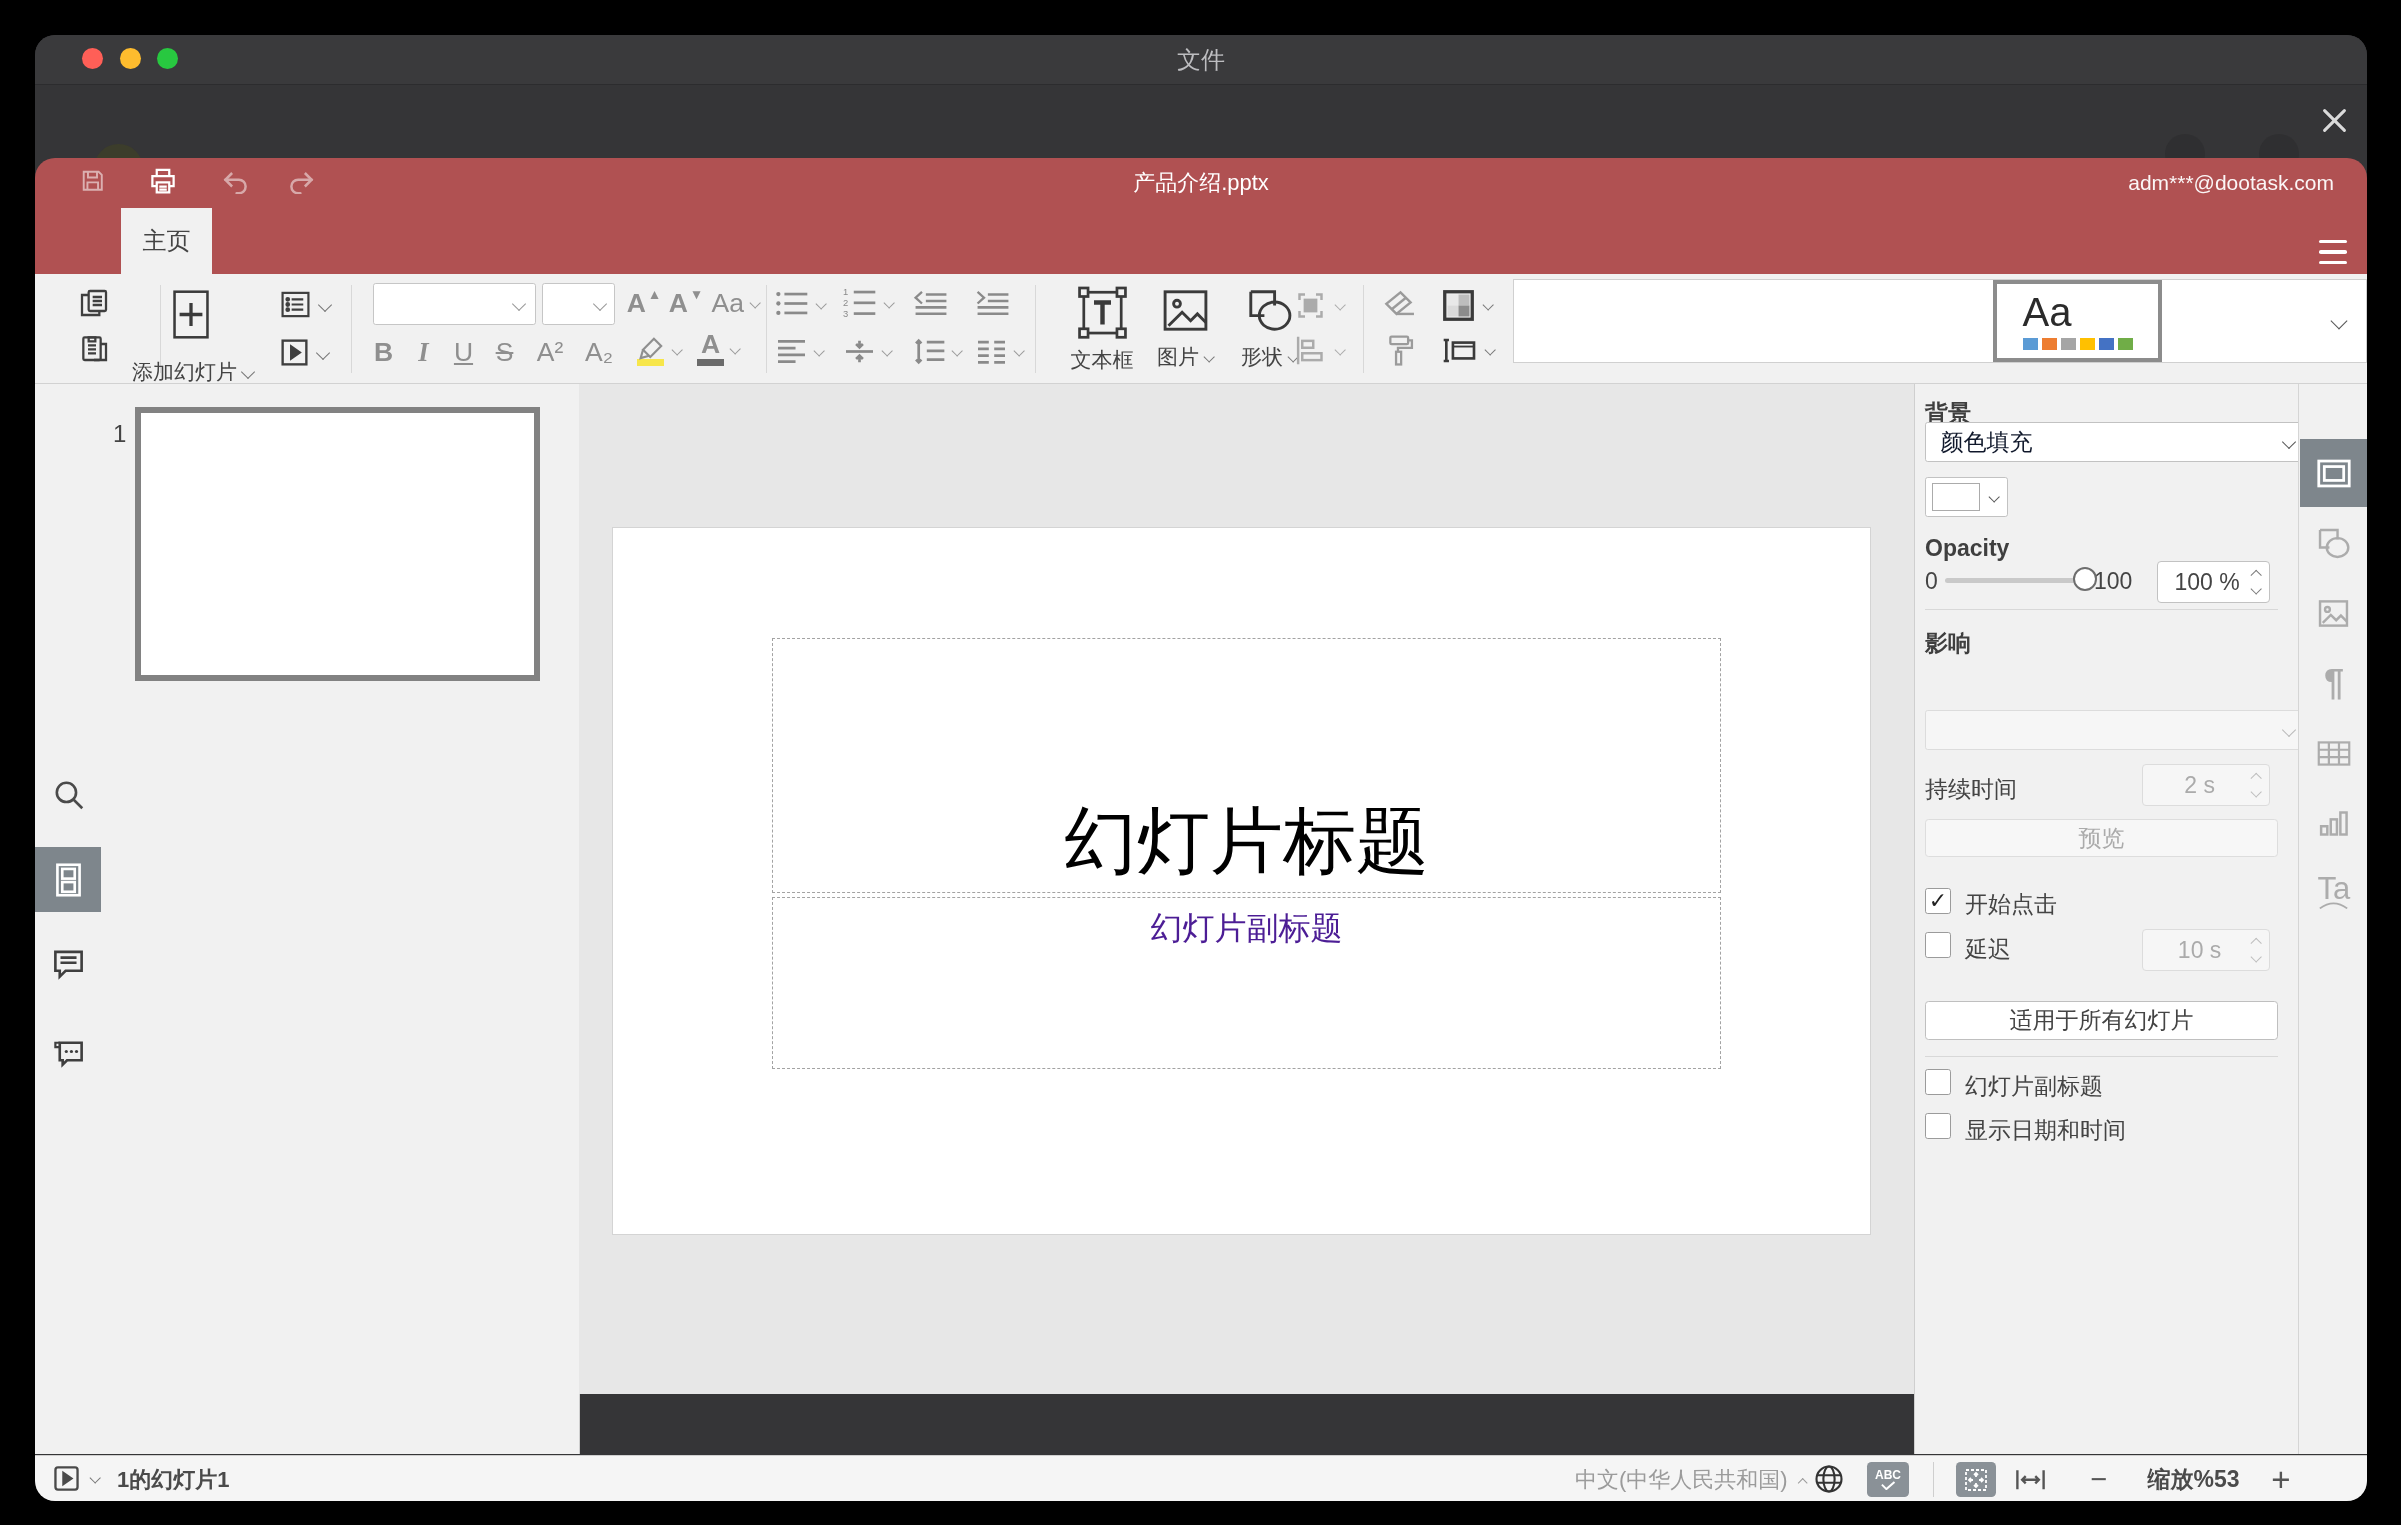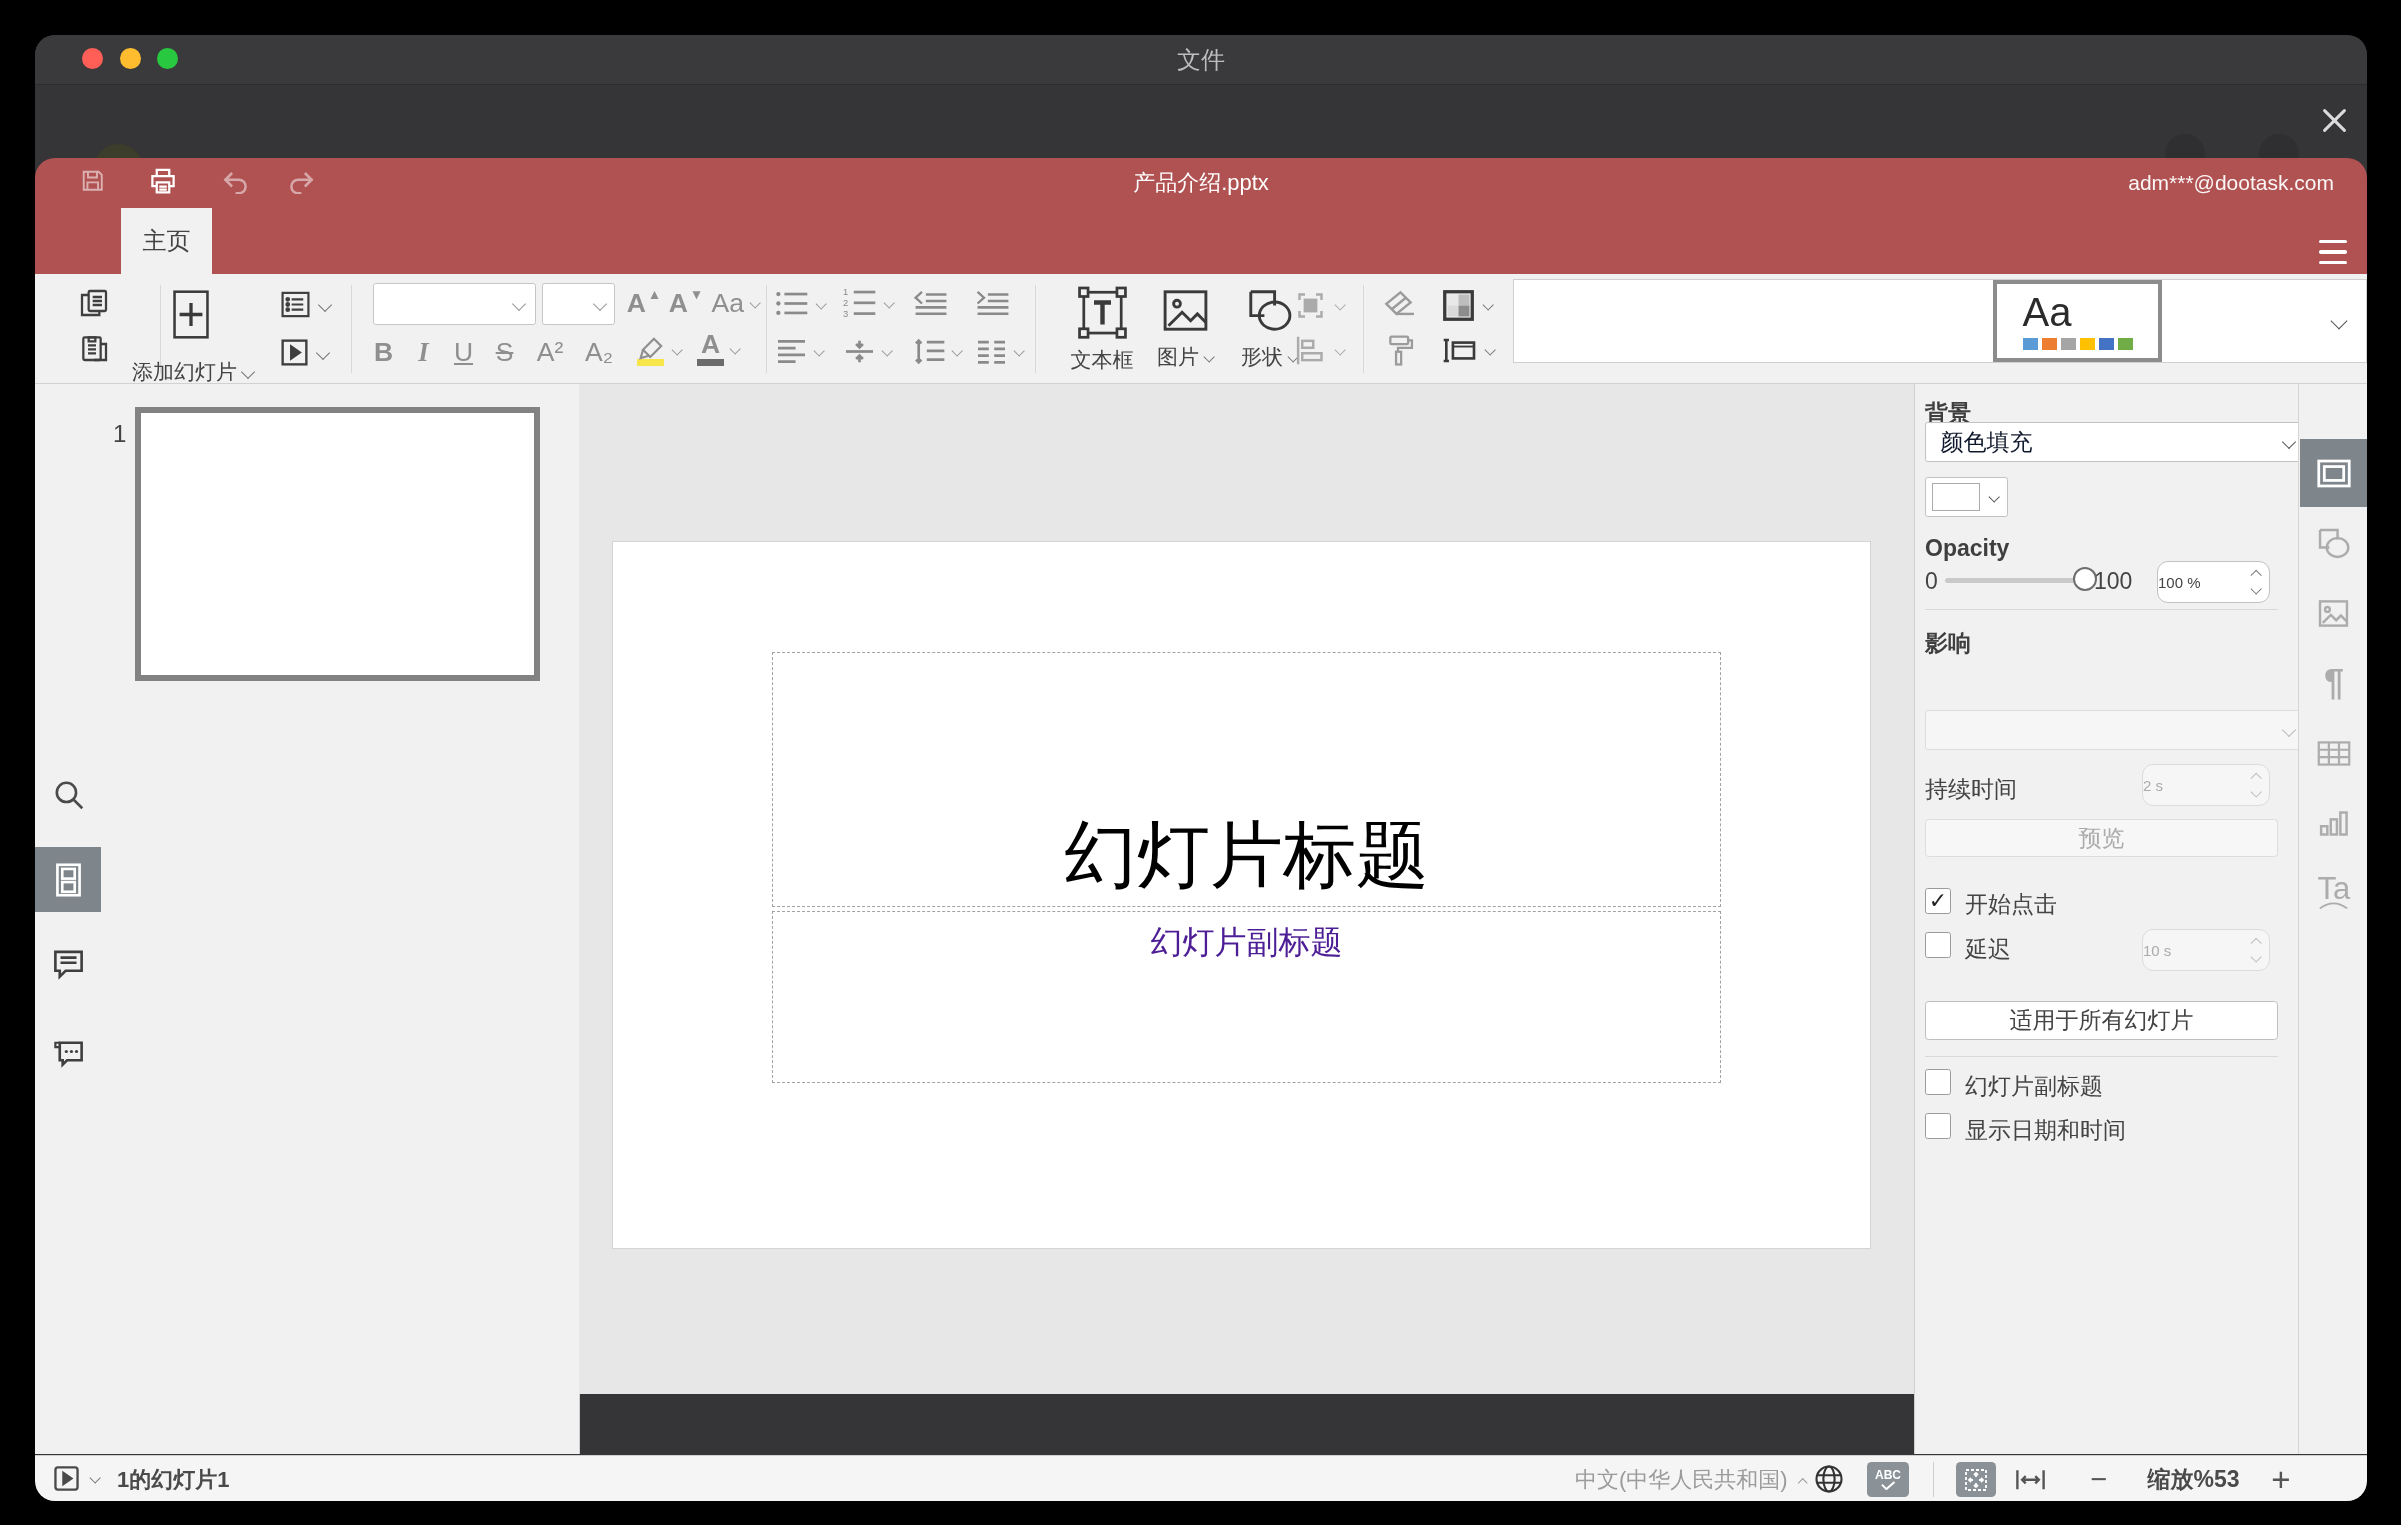--- a/index.html
+++ b/index.html
@@ -8,21 +8,21 @@
   .abs{position:absolute;}
   #window{position:absolute;left:35px;top:35px;width:2332px;height:1466px;border-radius:20px;overflow:hidden;background:#353537;}
   .light{width:21px;height:21px;border-radius:50%;position:absolute;top:12.8px;}
   .chv{display:inline-block;width:9px;height:9px;border-right:1.8px solid currentColor;border-bottom:1.8px solid currentColor;transform:rotate(45deg);}
   .chvU{transform:rotate(225deg);}
   .combo{position:absolute;background:#fff;border:0.9px solid #C6C6C6;border-radius:2.7px;}
   .sel{position:absolute;background:#fff;border:0.9px solid #C2C2C2;border-radius:2.7px;display:flex;align-items:center;padding:0 14.6px;font-size:23px;color:#0f172a;}
   .sel .chv{position:absolute;right:14.6px;color:#555;}
   .seldis{background:#F6F6F6;border-color:#DCDCDC;color:#ABABAB;}
   .seldis .chv{color:#B9B9B9;}
-  .spin{position:absolute;border:0.9px solid #C2C2C2;border-radius:11px;background:#fff;display:flex;align-items:center;font-size:15px;color:#444;}
+  .spin{position:absolute;border:0.9px solid #C2C2C2;border-radius:4px;background:#fff;display:flex;align-items:center;justify-content:center;font-size:23px;color:#444;}
   .spindis{background:#F6F6F6;border-color:#DCDCDC;color:#ABABAB;}
   .spin .arr{position:absolute;right:9px;top:0;height:100%;display:flex;flex-direction:column;justify-content:center;gap:6.4px;color:#7A7A7A;}
   .spindis .arr{color:#BDBDBD;}
   .spin .arr .chv{width:7.3px;height:7.3px;}
   .cb{position:absolute;width:24px;height:24px;background:#fff;border:1.8px solid #9B9B9B;border-radius:2.7px;display:flex;align-items:center;justify-content:center;font-size:22px;font-weight:700;color:#222;}
   .cblab{position:absolute;font-size:23px;color:#444;}
   .panlab{position:absolute;font-size:23px;font-weight:700;color:#3F3F3F;}
   .vdiv{position:absolute;width:0.9px;background:#D8D8D8;}
   .hdiv{position:absolute;height:0.9px;background:#D8D8D8;}
   .tbtxt{position:absolute;font-size:26.5px;color:#8F8F8F;font-weight:700;display:flex;align-items:center;justify-content:center;}
@@ -398,21 +398,21 @@
         </svg>
     </div>
   </div>
 
   <div class="abs" style="left:66px;top:349px;width:478px;height:1070px;background:#F1F1F1;border-right:0.9px solid #CFCFCF;">
     <div style="position:absolute;left:12px;top:36px;font-size:24px;color:#444;">1</div>
     <div style="position:absolute;left:34px;top:23px;width:405px;height:274px;background:#FFF;border:6.4px solid #828282;box-sizing:border-box;"></div>
   </div>
 
   <div class="abs" style="left:544px;top:349px;width:1335px;height:1010px;background:#E7E7E7;">
-    <div style="position:absolute;left:33px;top:157px;width:1259px;height:708px;background:#FFF;border:0.9px solid #D4D4D4;box-sizing:border-box;">
+    <div style="position:absolute;left:33px;top:143px;width:1259px;height:708px;background:#FFF;border:0.9px solid #D4D4D4;box-sizing:border-box;">
       <div style="position:absolute;left:159px;top:110px;width:949px;height:255px;border:1.8px dashed #A3A3A3;box-sizing:border-box;display:flex;align-items:flex-end;justify-content:center;">
         <span style="font-size:73px;font-weight:500;color:#000;line-height:1.2;padding-bottom:7.3px;">幻灯片标题</span>
       </div>
       <div style="position:absolute;left:159px;top:369px;width:949px;height:172px;border:1.8px dashed #A3A3A3;box-sizing:border-box;display:flex;align-items:flex-start;justify-content:center;">
         <span style="font-size:32px;color:#4c1d95;padding-top:9px;">幻灯片副标题</span>
       </div>
     </div>
   </div>
 
 

